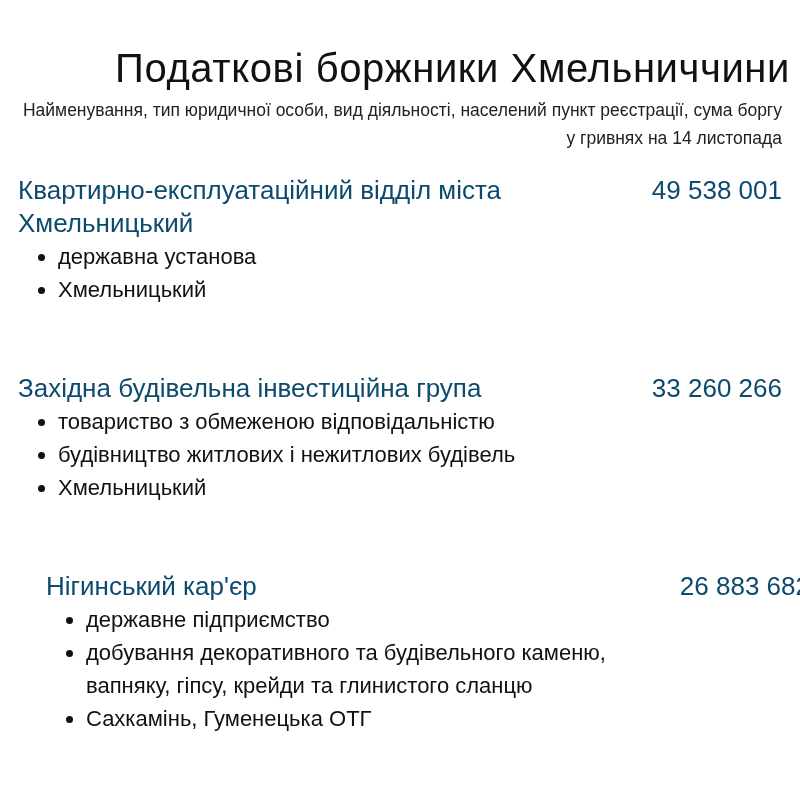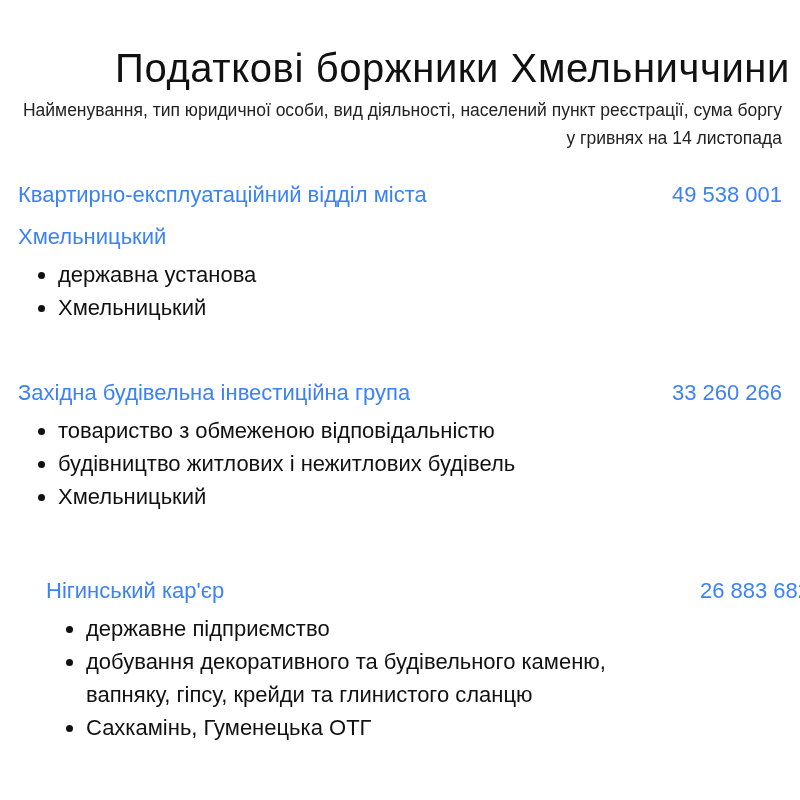--- a/index.html
+++ b/index.html
@@ -46,23 +46,23 @@
     }
     .entry {
       position: absolute;
       left: 0;
       width: 764px;
     }
     .entry-head {
       display: flex;
       justify-content: space-between;
       align-items: flex-start;
-      font-size: 22px;
-      line-height: 42px;
-      color: #3b82f6;
+      font-size: 26px;
+      line-height: 33px;
+      color: #0c4a6e;
     }
     .entry-name {
       width: 560px;
     }
     .entry-amount {
       text-align: center;
       white-space: nowrap;
     }
     .entry ul {
       margin: 0;

